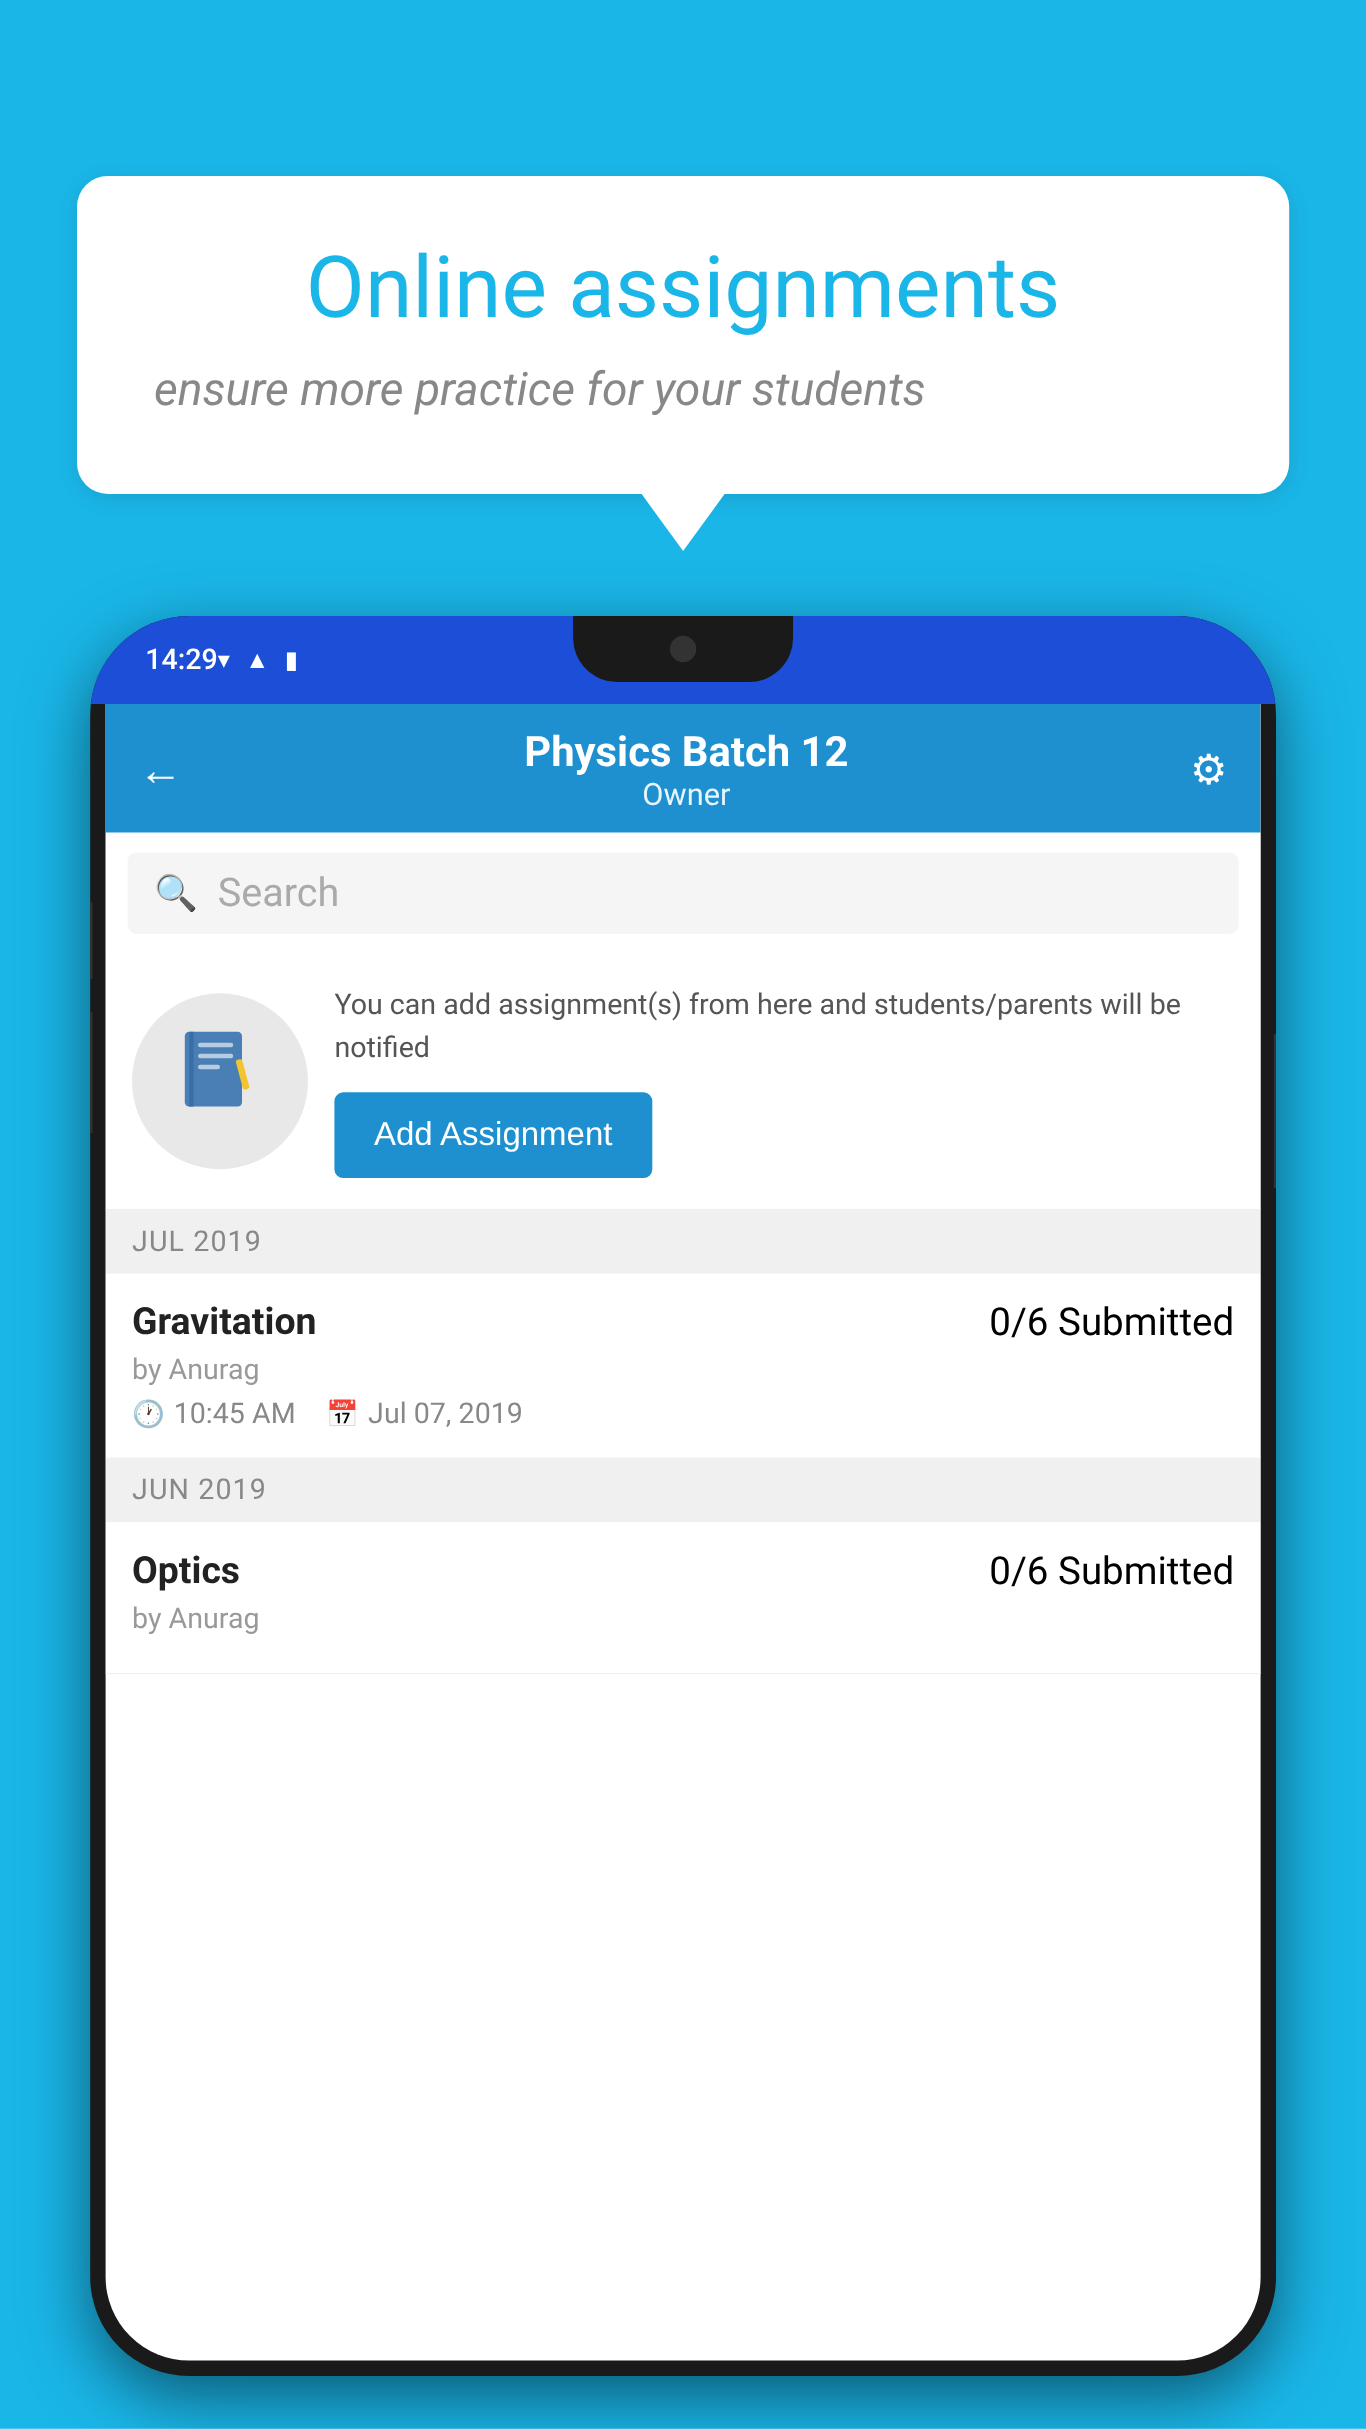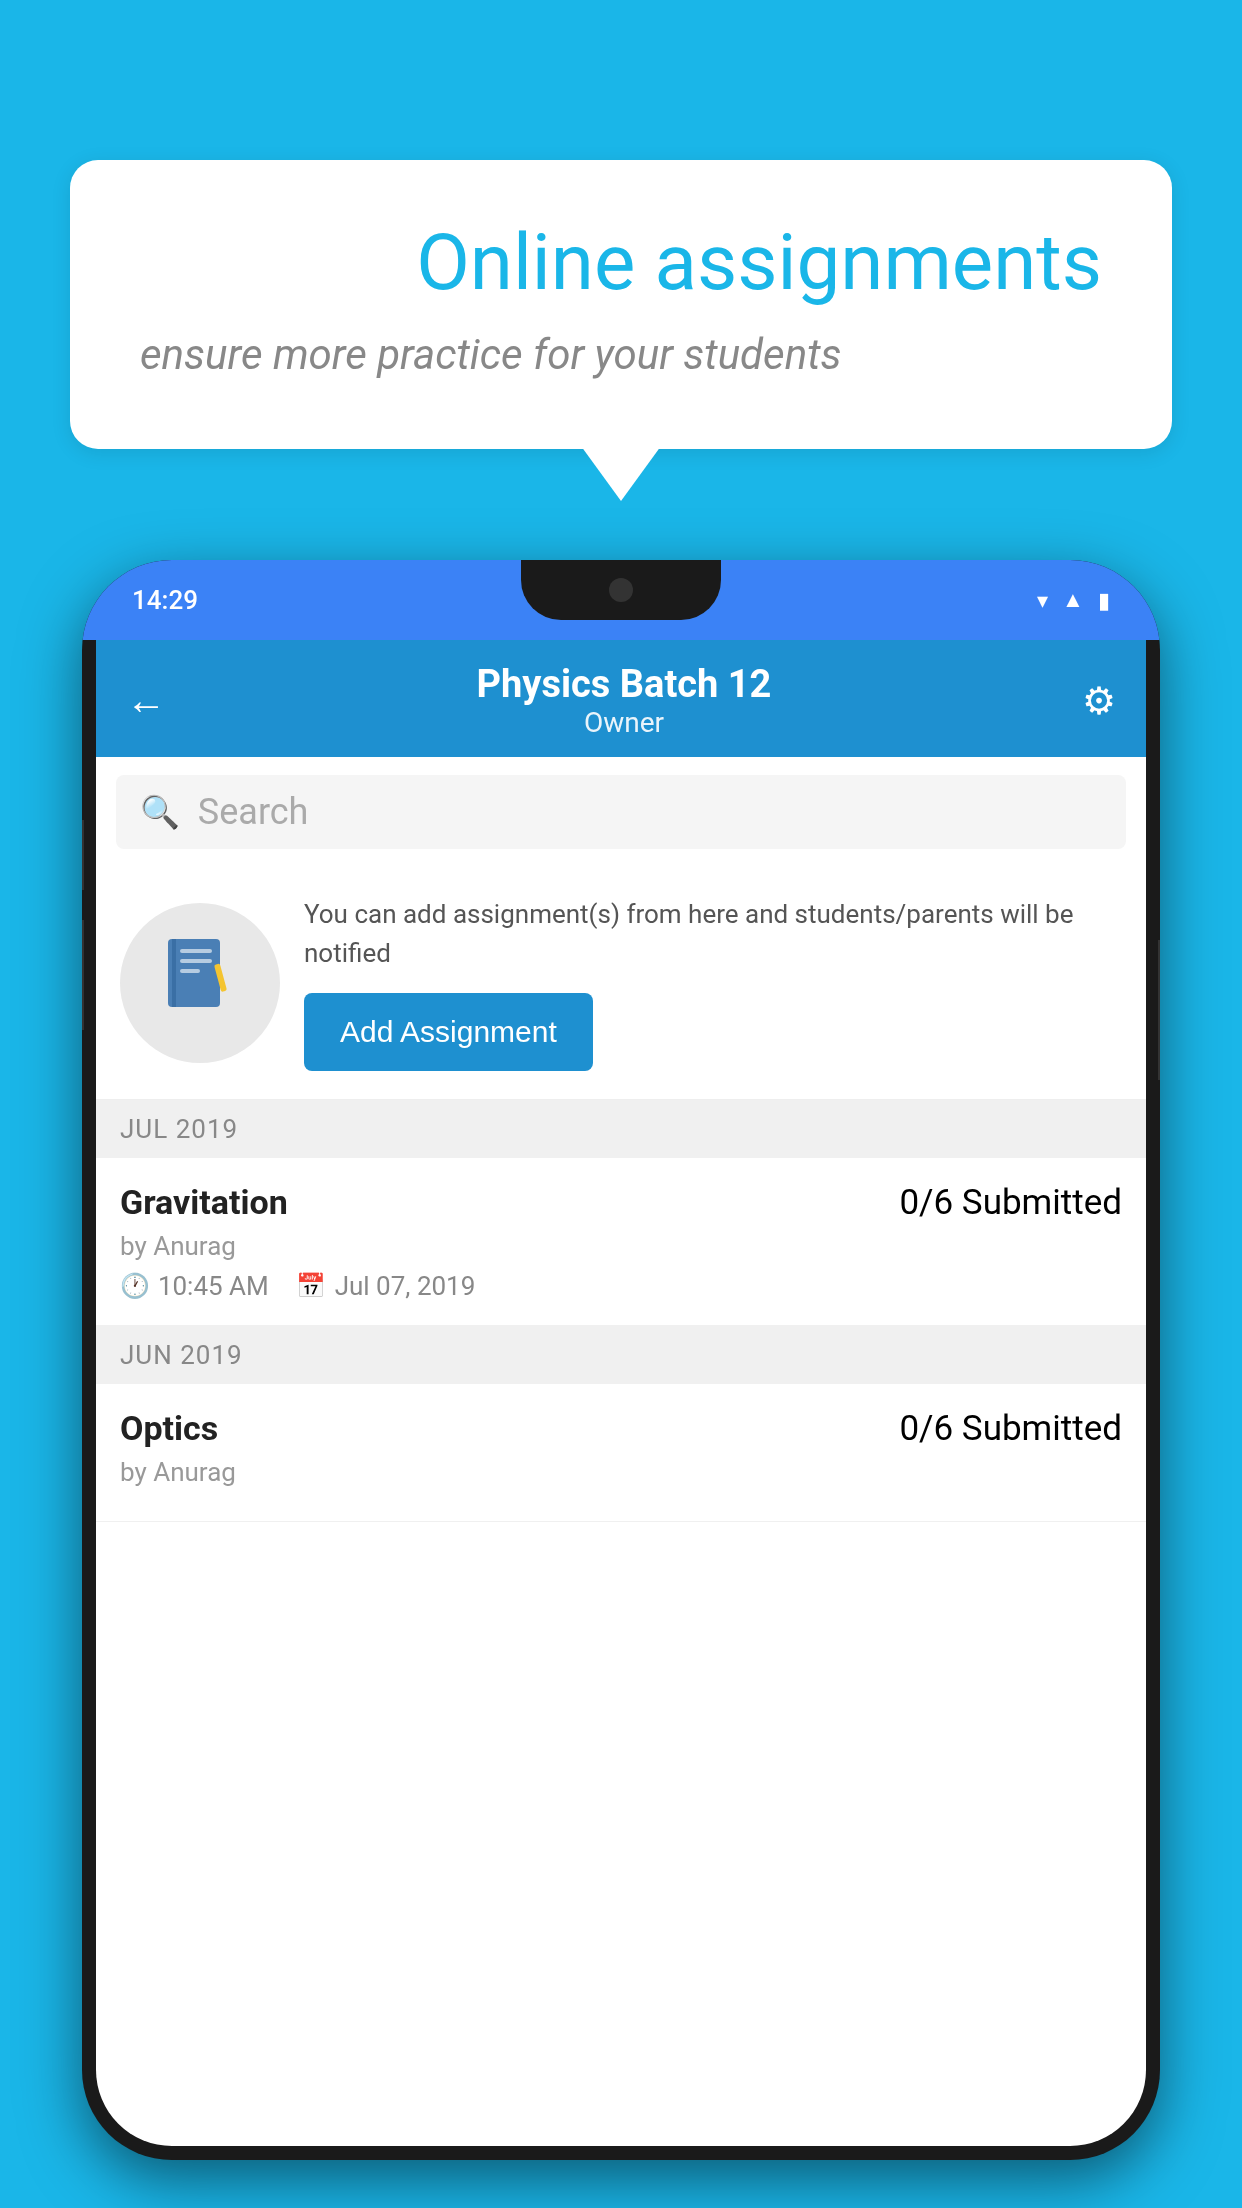--- a/index.html
+++ b/index.html
@@ -35,21 +35,21 @@
       width: 0;
       height: 0;
       border-left: 40px solid transparent;
       border-right: 40px solid transparent;
       border-top: 55px solid white;
     }
     .speech-bubble-title {
       color: #1ab6e8;
       font-size: 78px;
       font-weight: 400;
-      text-align: right;
+      text-align: center;
       margin-bottom: 24px;
       line-height: 1.1;
     }
     .speech-bubble-subtitle {
       color: #888;
       font-size: 42px;
       text-align: left;
       font-weight: 400;
       font-style: italic;
     }
@@ -67,25 +67,24 @@
       overflow: hidden;
     }
 
     
     .phone-notch {
       position: absolute;
       top: 0;
       left: 0;
       right: 0;
       height: 80px;
-      background: #3b82f6;
+      background: #1d4ed8;
       z-index: 10;
       display: flex;
       align-items: center;
-      justify-content: space-between;
       padding: 0 50px;
     }
     .notch-cutout {
       position: absolute;
       top: 0;
       left: 50%;
       transform: translateX(-50%);
       width: 200px;
       height: 60px;
       background: #1a1a1a;

